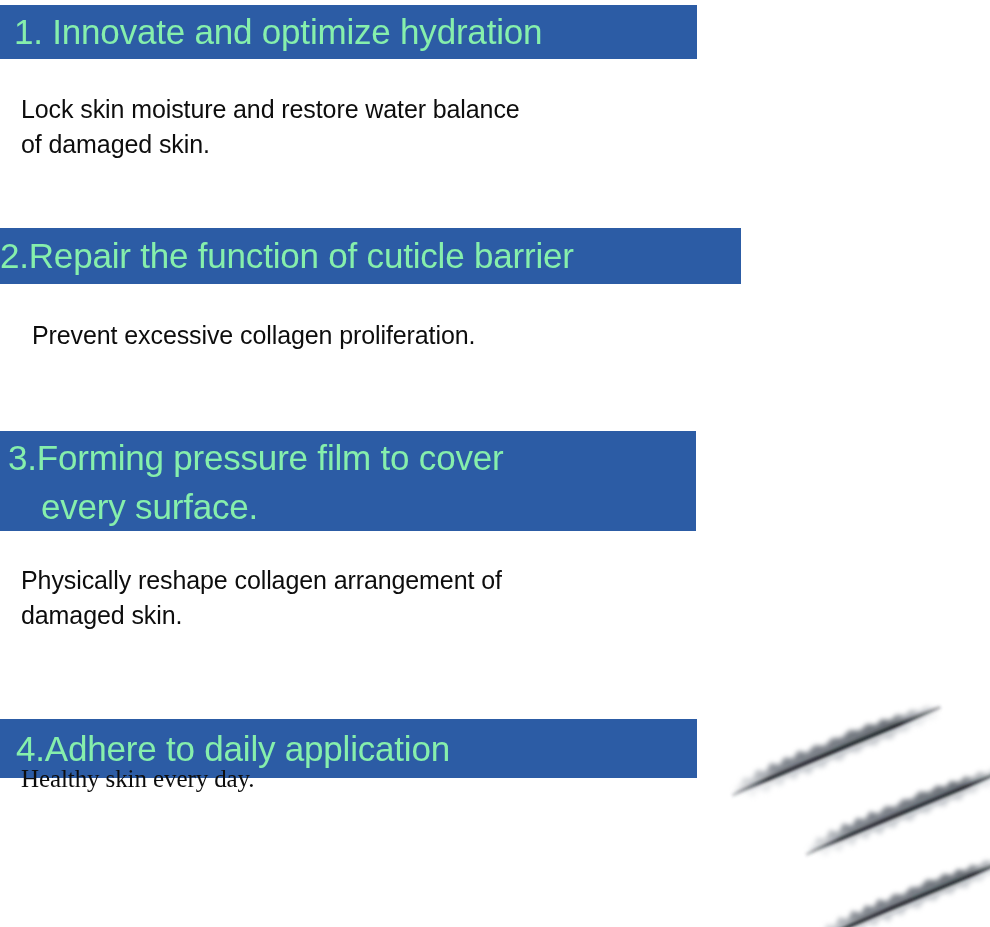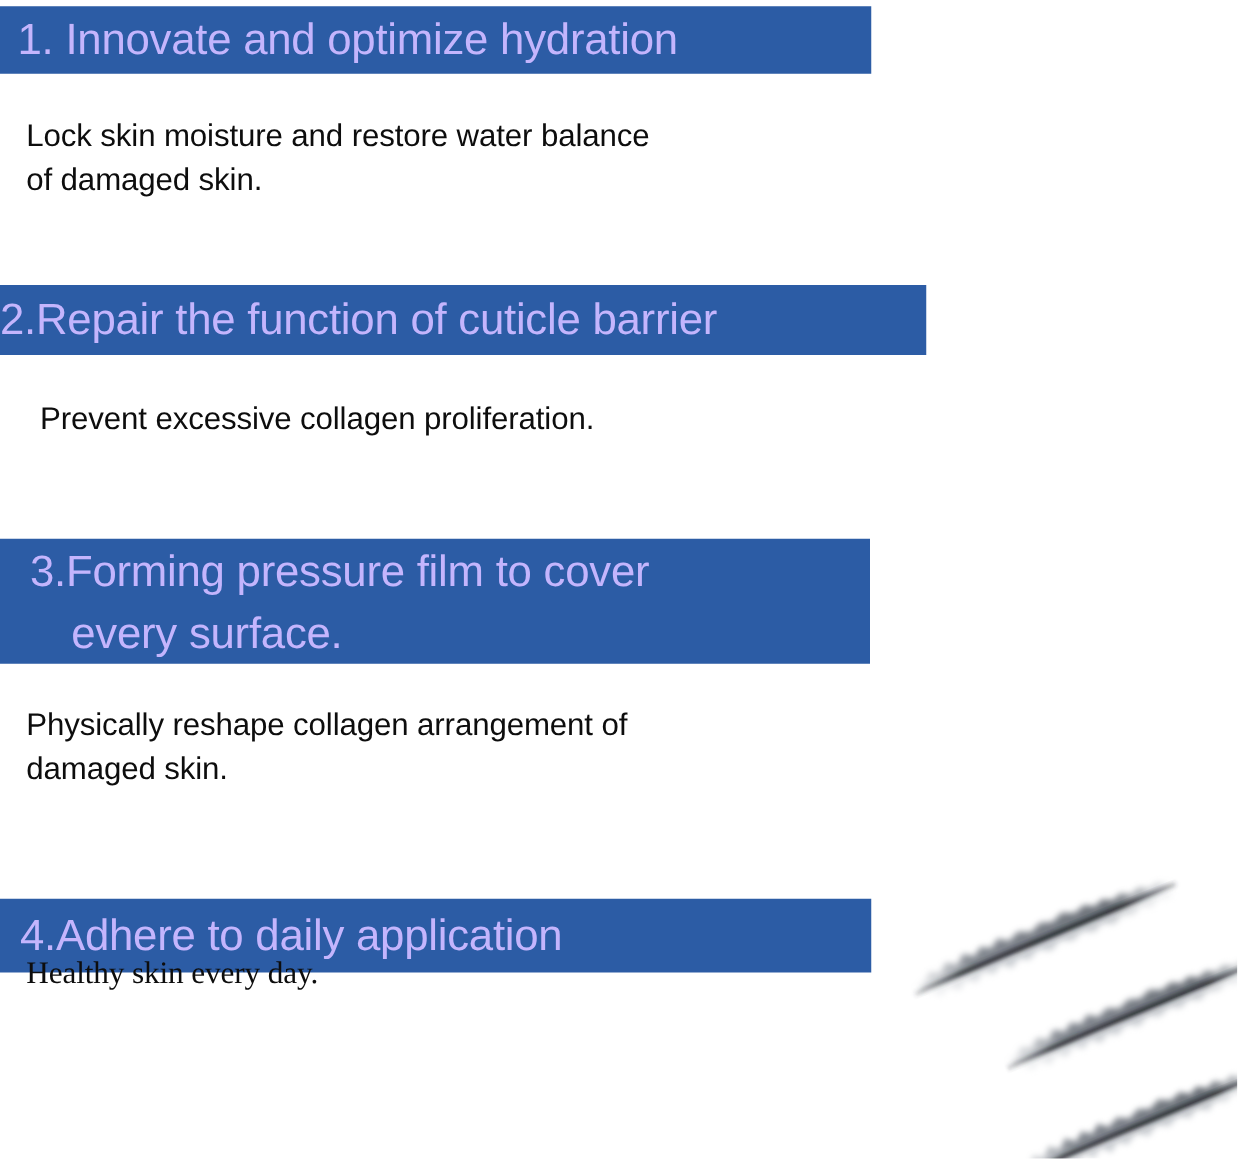--- a/index.html
+++ b/index.html
@@ -20,21 +20,21 @@
     position: relative;
     width: 990px;
     height: 927px;
     background: #ffffff;
   }
 
   
   .banner {
     position: absolute;
     background: #2c5ca5;
-    color: #c4b5fd;
+    color: #86efac;
     font-weight: 400;
     letter-spacing: -0.2px;
     box-sizing: border-box;
     display: flex;
     flex-direction: column;
     justify-content: flex-start;
   }
   .banner .line {
     display: block;
     white-space: pre;
@@ -49,21 +49,21 @@
   }
   #banner-2 {
     left: 0px;   top: 228px;
     width: 741px; height: 56px;
     font-size: 35px;
     line-height: 56px;
   }
   #banner-3 {
     left: 0px;   top: 431px;
     width: 696px; height: 100px;
-    padding-left: 24px;
+    padding-left: 8px;
     padding-top: 2px;
     font-size: 35px;
     line-height: 49px;
   }
   #banner-3 .line.indent {
     padding-left: 33px;
   }
   #banner-4 {
     left: 0px;   top: 719px;
     width: 697px; height: 59px;

